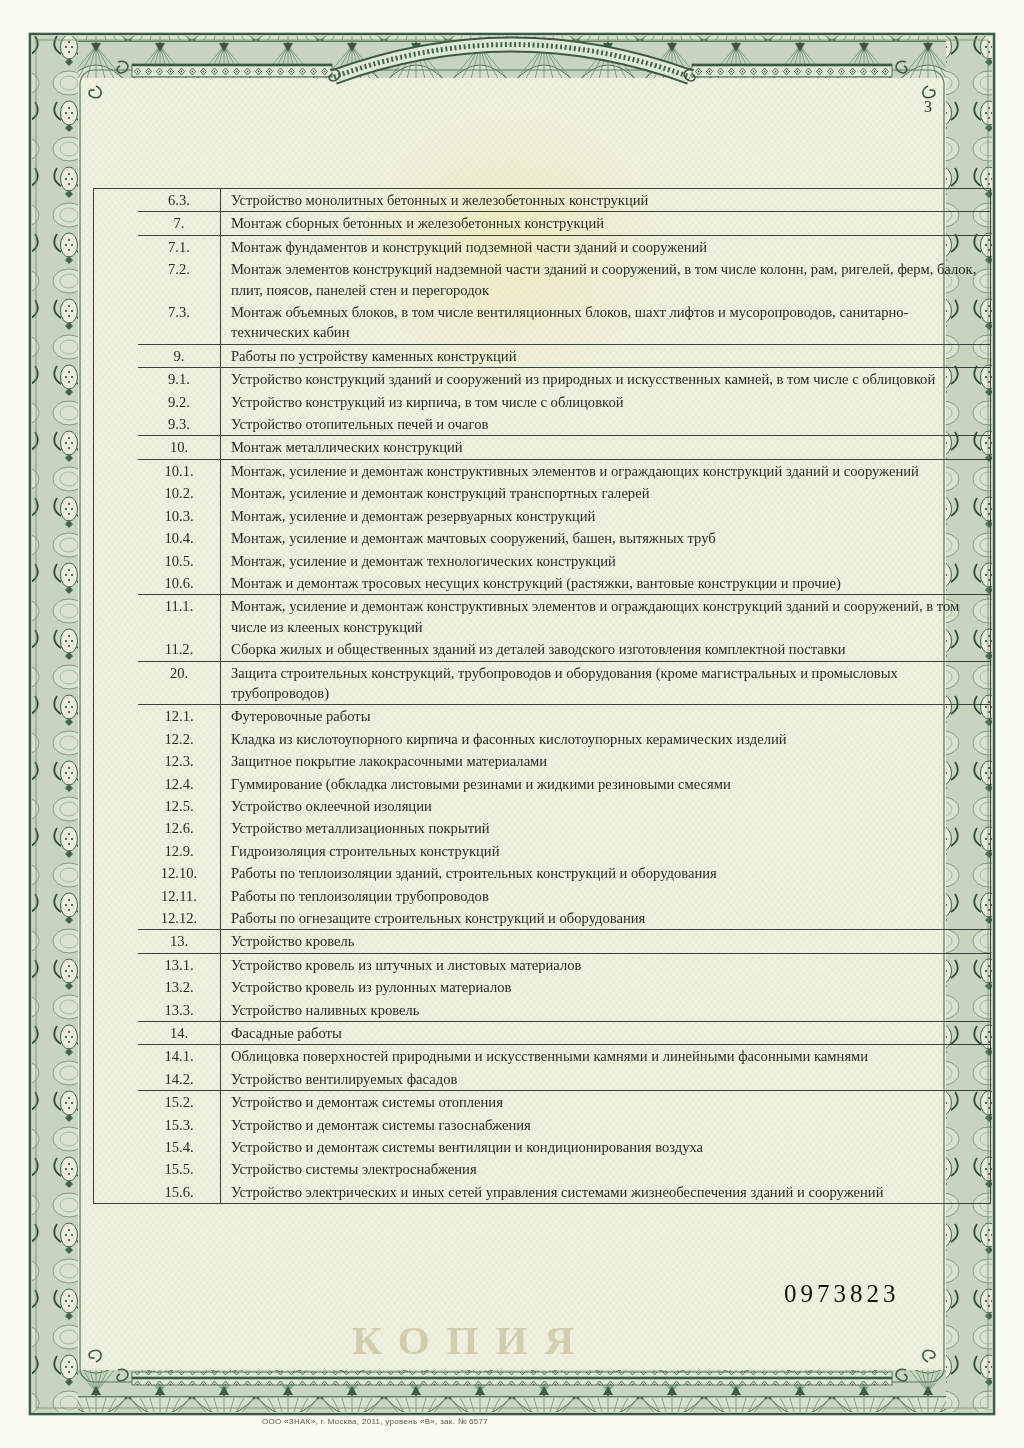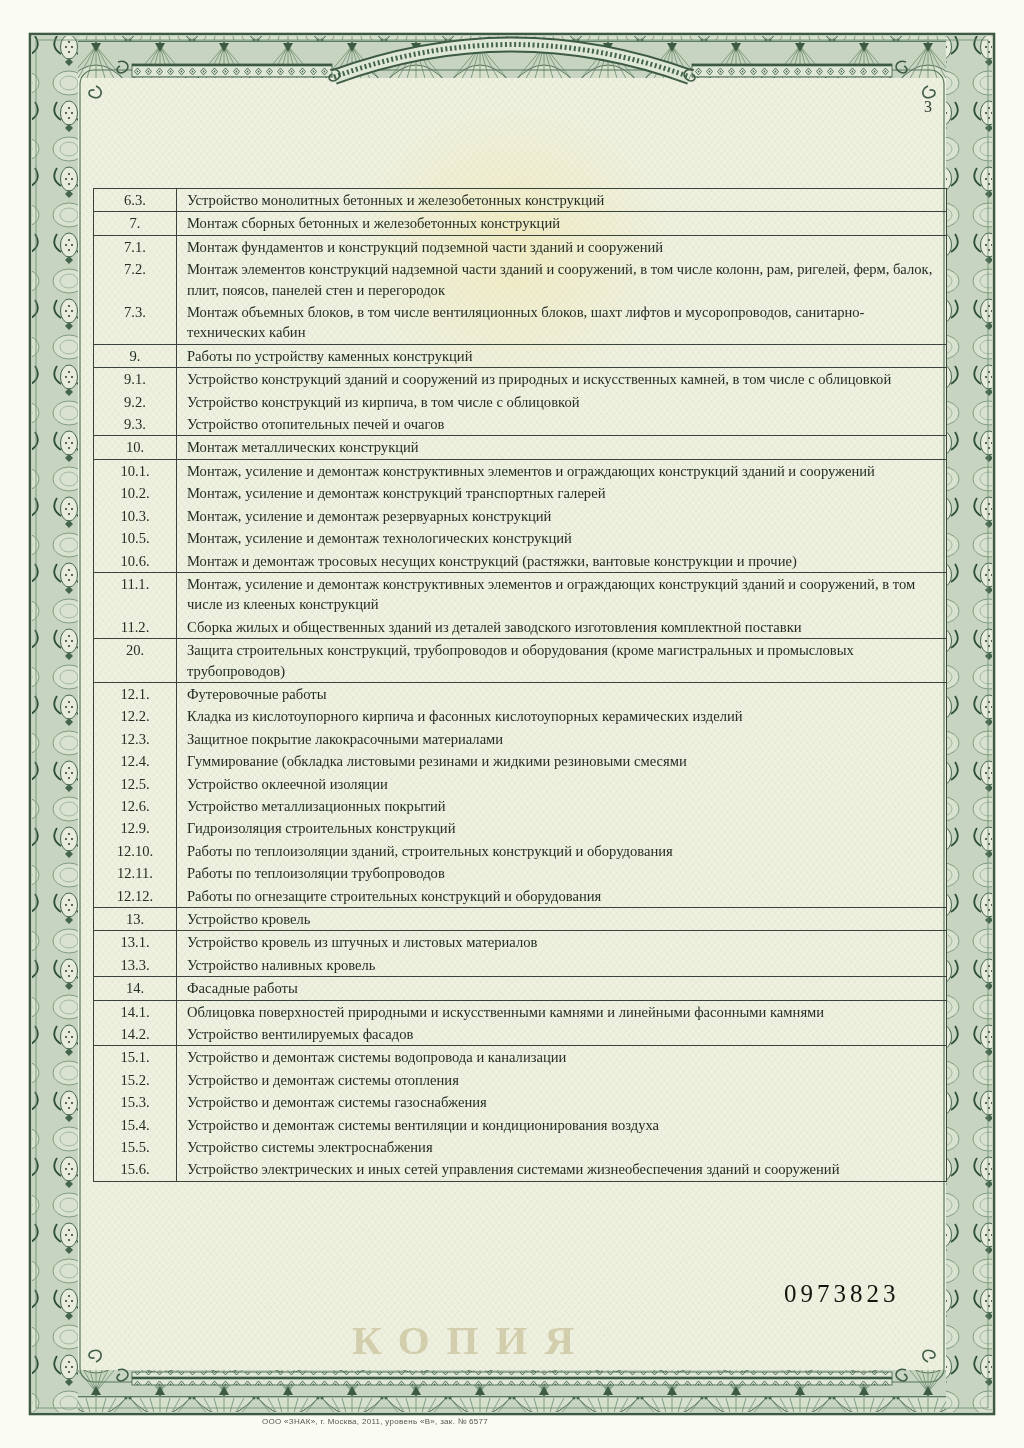--- a/index.html
+++ b/index.html
@@ -8,21 +8,21 @@
   .frame-svg{position:absolute;left:0;top:0;z-index:0;}
   .inner-texture{position:absolute;left:80px;top:78px;width:864px;height:1294px;z-index:1;pointer-events:none;
      background-image:
        radial-gradient(ellipse 230px 210px at 50% 13%, rgba(242,230,170,0.55), rgba(242,230,170,0) 70%),
        repeating-linear-gradient(52deg, rgba(158,172,128,0.10) 0 0.8px, rgba(0,0,0,0) 0.8px 5px),
        repeating-linear-gradient(-52deg, rgba(158,172,128,0.10) 0 0.8px, rgba(0,0,0,0) 0.8px 5px);}
   .page-number{position:absolute;left:916px;top:98px;width:24px;text-align:center;z-index:2;
      font-size:16px;color:#2c3a30;}
   .works-table{position:absolute;left:93px;top:188px;width:852px;z-index:2;
      border:1.6px solid #3a423c;background:rgba(255,255,255,0.0);
-     font-size:14.6px;line-height:20.4px;color:#232d25;}
+     font-size:14.6px;line-height:20.4px;color:#232d25;padding-left:44px;}
   .group{padding:0;}
   .group + .group{border-top:1.4px solid #3a423c;}
   .item{display:grid;grid-template-columns:83px 1fr;}
   .cell-num{border-right:1.2px solid #3a423c;text-align:center;padding-top:1px;}
   .cell-text{padding:1px 8px 1px 10px;}
   .serial-number{position:absolute;left:784px;top:1280px;z-index:2;
      font-size:25px;font-weight:normal;letter-spacing:4px;color:#15150f;}
   .copy-watermark{position:absolute;left:352px;top:1316px;z-index:1;
      font-size:41px;font-weight:bold;letter-spacing:17px;color:#ab9a5e;opacity:0.38;
      filter:blur(0.5px);text-transform:uppercase;}
@@ -182,20 +182,24 @@
       </div>
         <div class="item">
         <div class="cell-num">10.2.</div>
         <div class="cell-text">Монтаж, усиление и демонтаж конструкций транспортных галерей</div>
       </div>
         <div class="item">
         <div class="cell-num">10.3.</div>
         <div class="cell-text">Монтаж, усиление и демонтаж резервуарных конструкций</div>
       </div>
         <div class="item">
+        <div class="cell-num">10.4.</div>
+        <div class="cell-text">Монтаж, усиление и демонтаж мачтовых сооружений, башен, вытяжных труб</div>
+      </div>
+        <div class="item">
         <div class="cell-num">10.5.</div>
         <div class="cell-text">Монтаж, усиление и демонтаж технологических конструкций</div>
       </div>
         <div class="item">
         <div class="cell-num">10.6.</div>
         <div class="cell-text">Монтаж и демонтаж тросовых несущих конструкций (растяжки, вантовые конструкции и прочие)</div>
       </div>
       </div>
       <div class="group">
 
@@ -265,20 +269,24 @@
         <div class="cell-text">Устройство кровель</div>
       </div>
       </div>
       <div class="group">
 
     <div class="item">
         <div class="cell-num">13.1.</div>
         <div class="cell-text">Устройство кровель из штучных и листовых материалов</div>
       </div>
         <div class="item">
+        <div class="cell-num">13.2.</div>
+        <div class="cell-text">Устройство кровель из рулонных материалов</div>
+      </div>
+        <div class="item">
         <div class="cell-num">13.3.</div>
         <div class="cell-text">Устройство наливных кровель</div>
       </div>
       </div>
       <div class="group">
 
     <div class="item">
         <div class="cell-num">14.</div>
         <div class="cell-text">Фасадные работы</div>
       </div>
@@ -289,24 +297,20 @@
         <div class="cell-num">14.1.</div>
         <div class="cell-text">Облицовка поверхностей природными и искусственными камнями и линейными фасонными камнями</div>
       </div>
         <div class="item">
         <div class="cell-num">14.2.</div>
         <div class="cell-text">Устройство вентилируемых фасадов</div>
       </div>
       </div>
       <div class="group">
 
-    <div class="item">
-        <div class="cell-num">15.1.</div>
-        <div class="cell-text">Устройство и демонтаж системы водопровода и канализации</div>
-      </div>
         <div class="item">
         <div class="cell-num">15.2.</div>
         <div class="cell-text">Устройство и демонтаж системы отопления</div>
       </div>
         <div class="item">
         <div class="cell-num">15.3.</div>
         <div class="cell-text">Устройство и демонтаж системы газоснабжения</div>
       </div>
         <div class="item">
         <div class="cell-num">15.4.</div>

